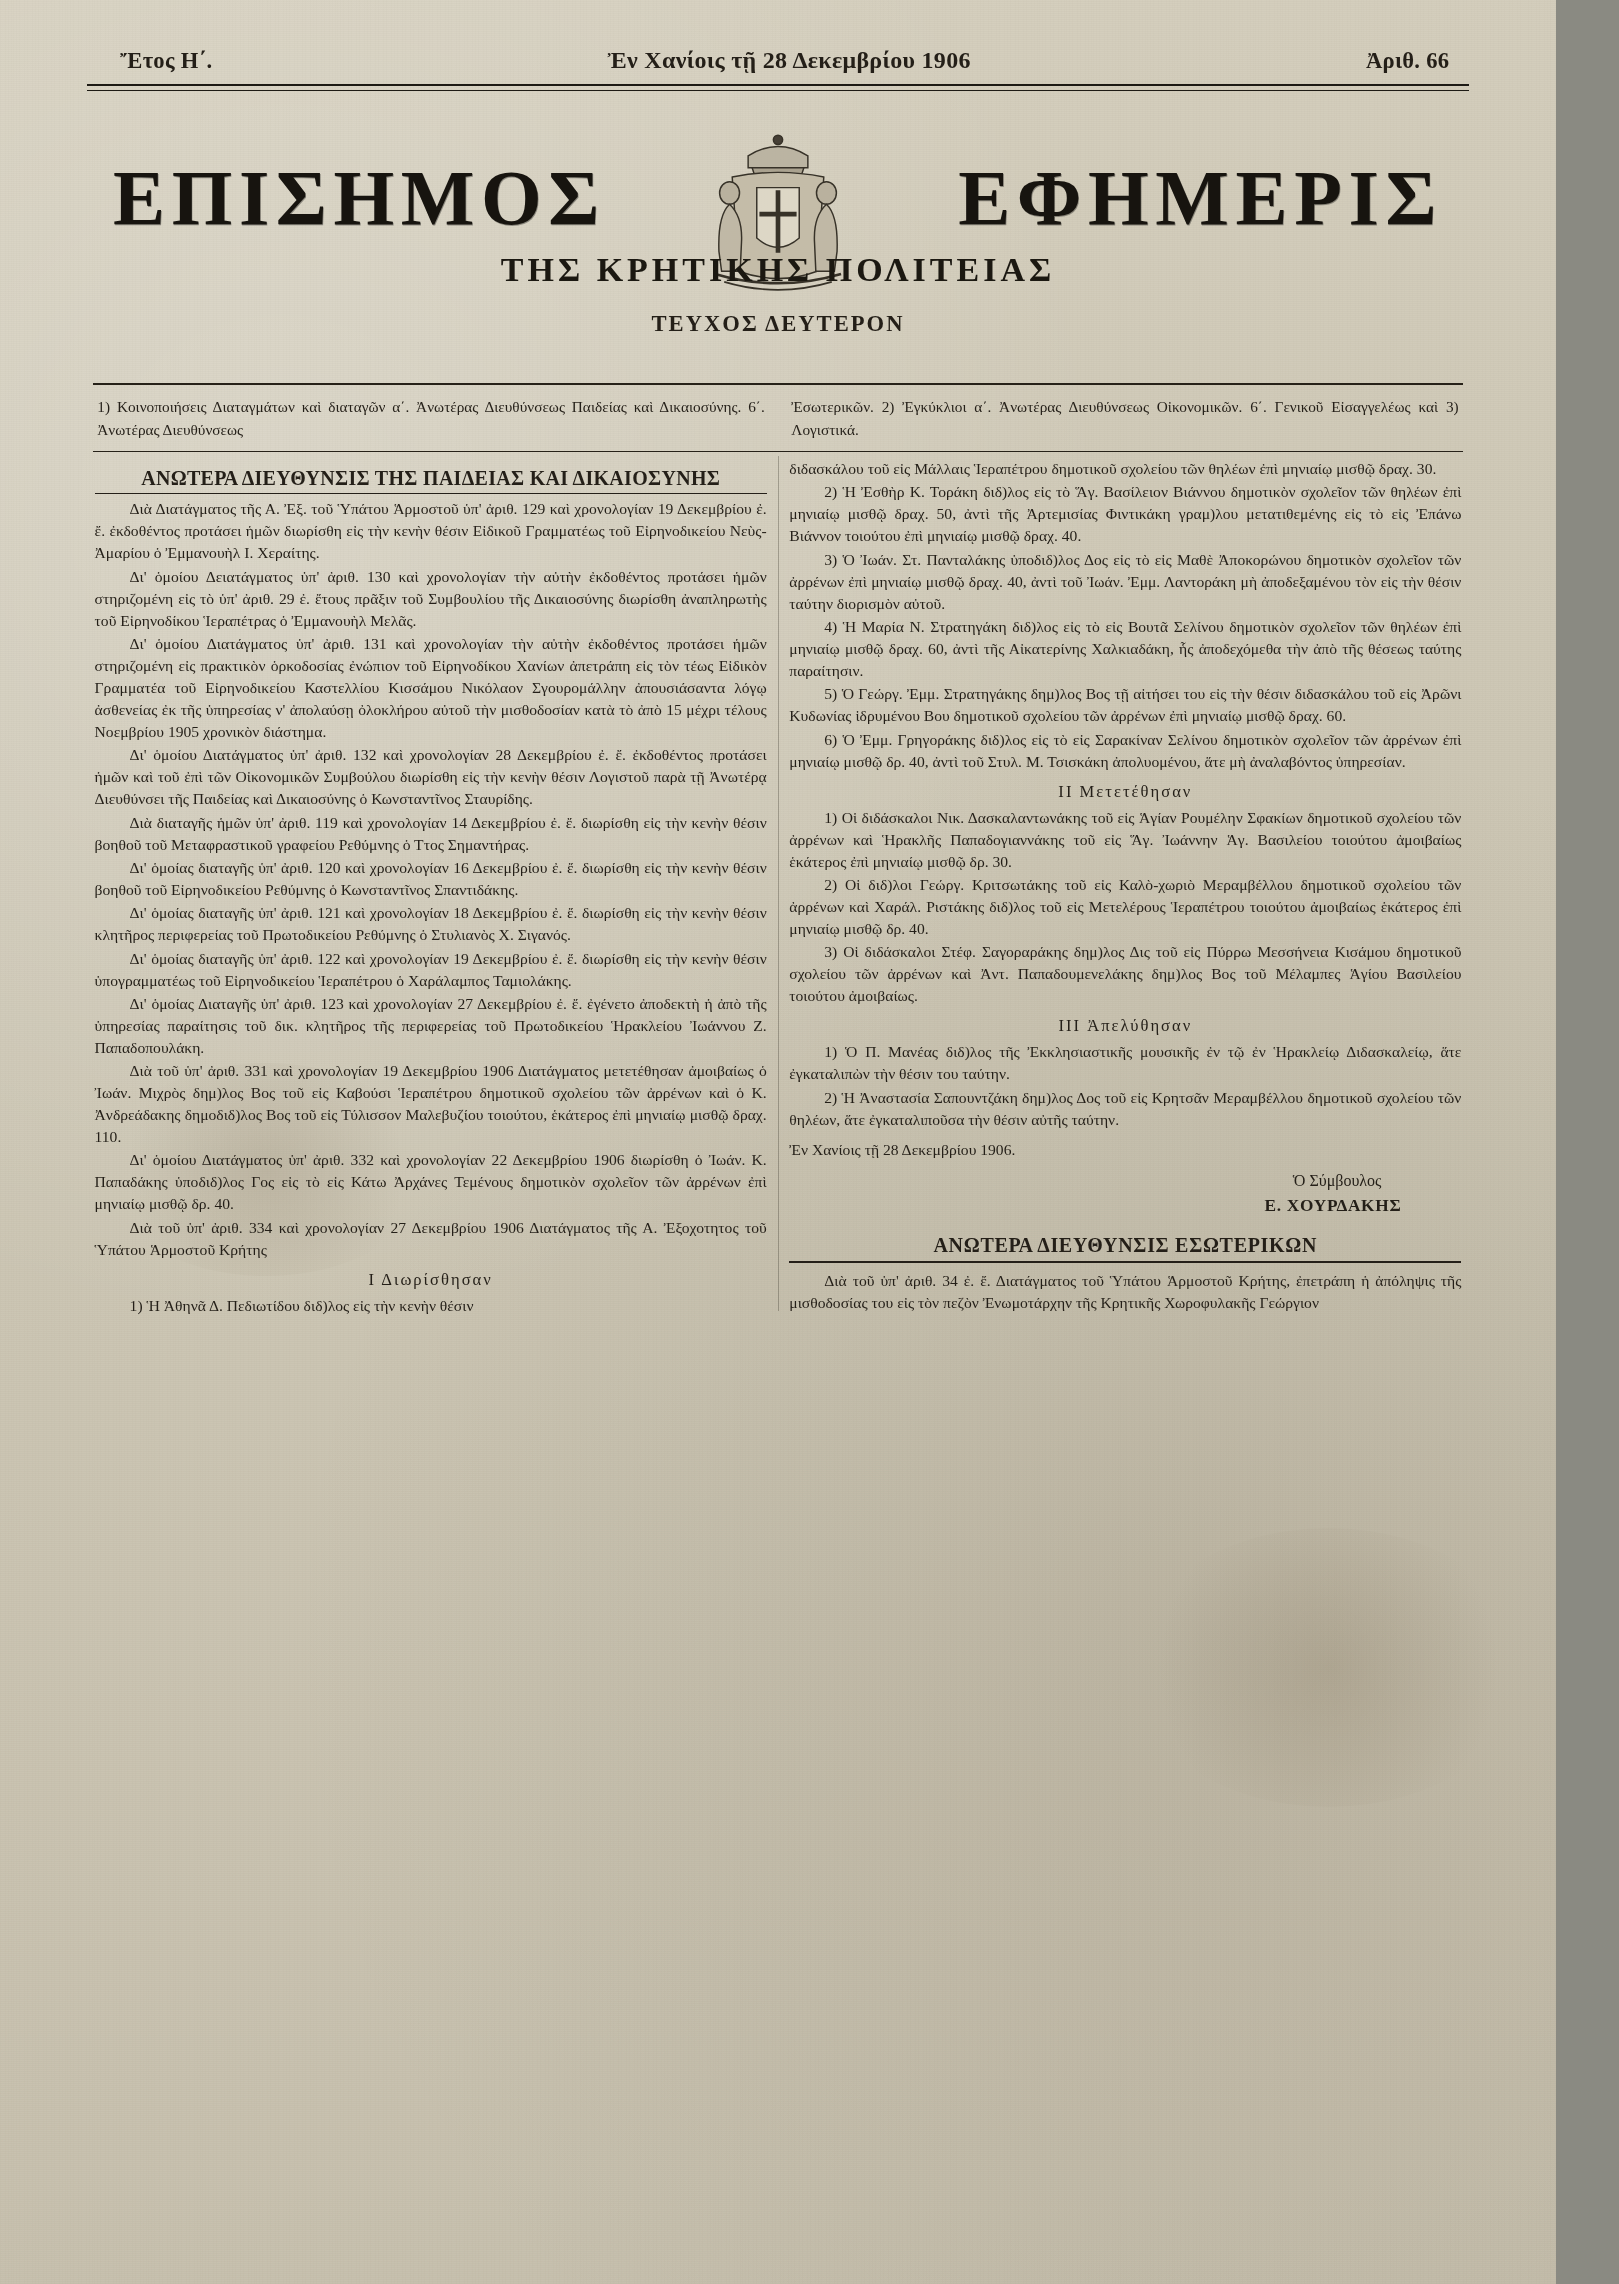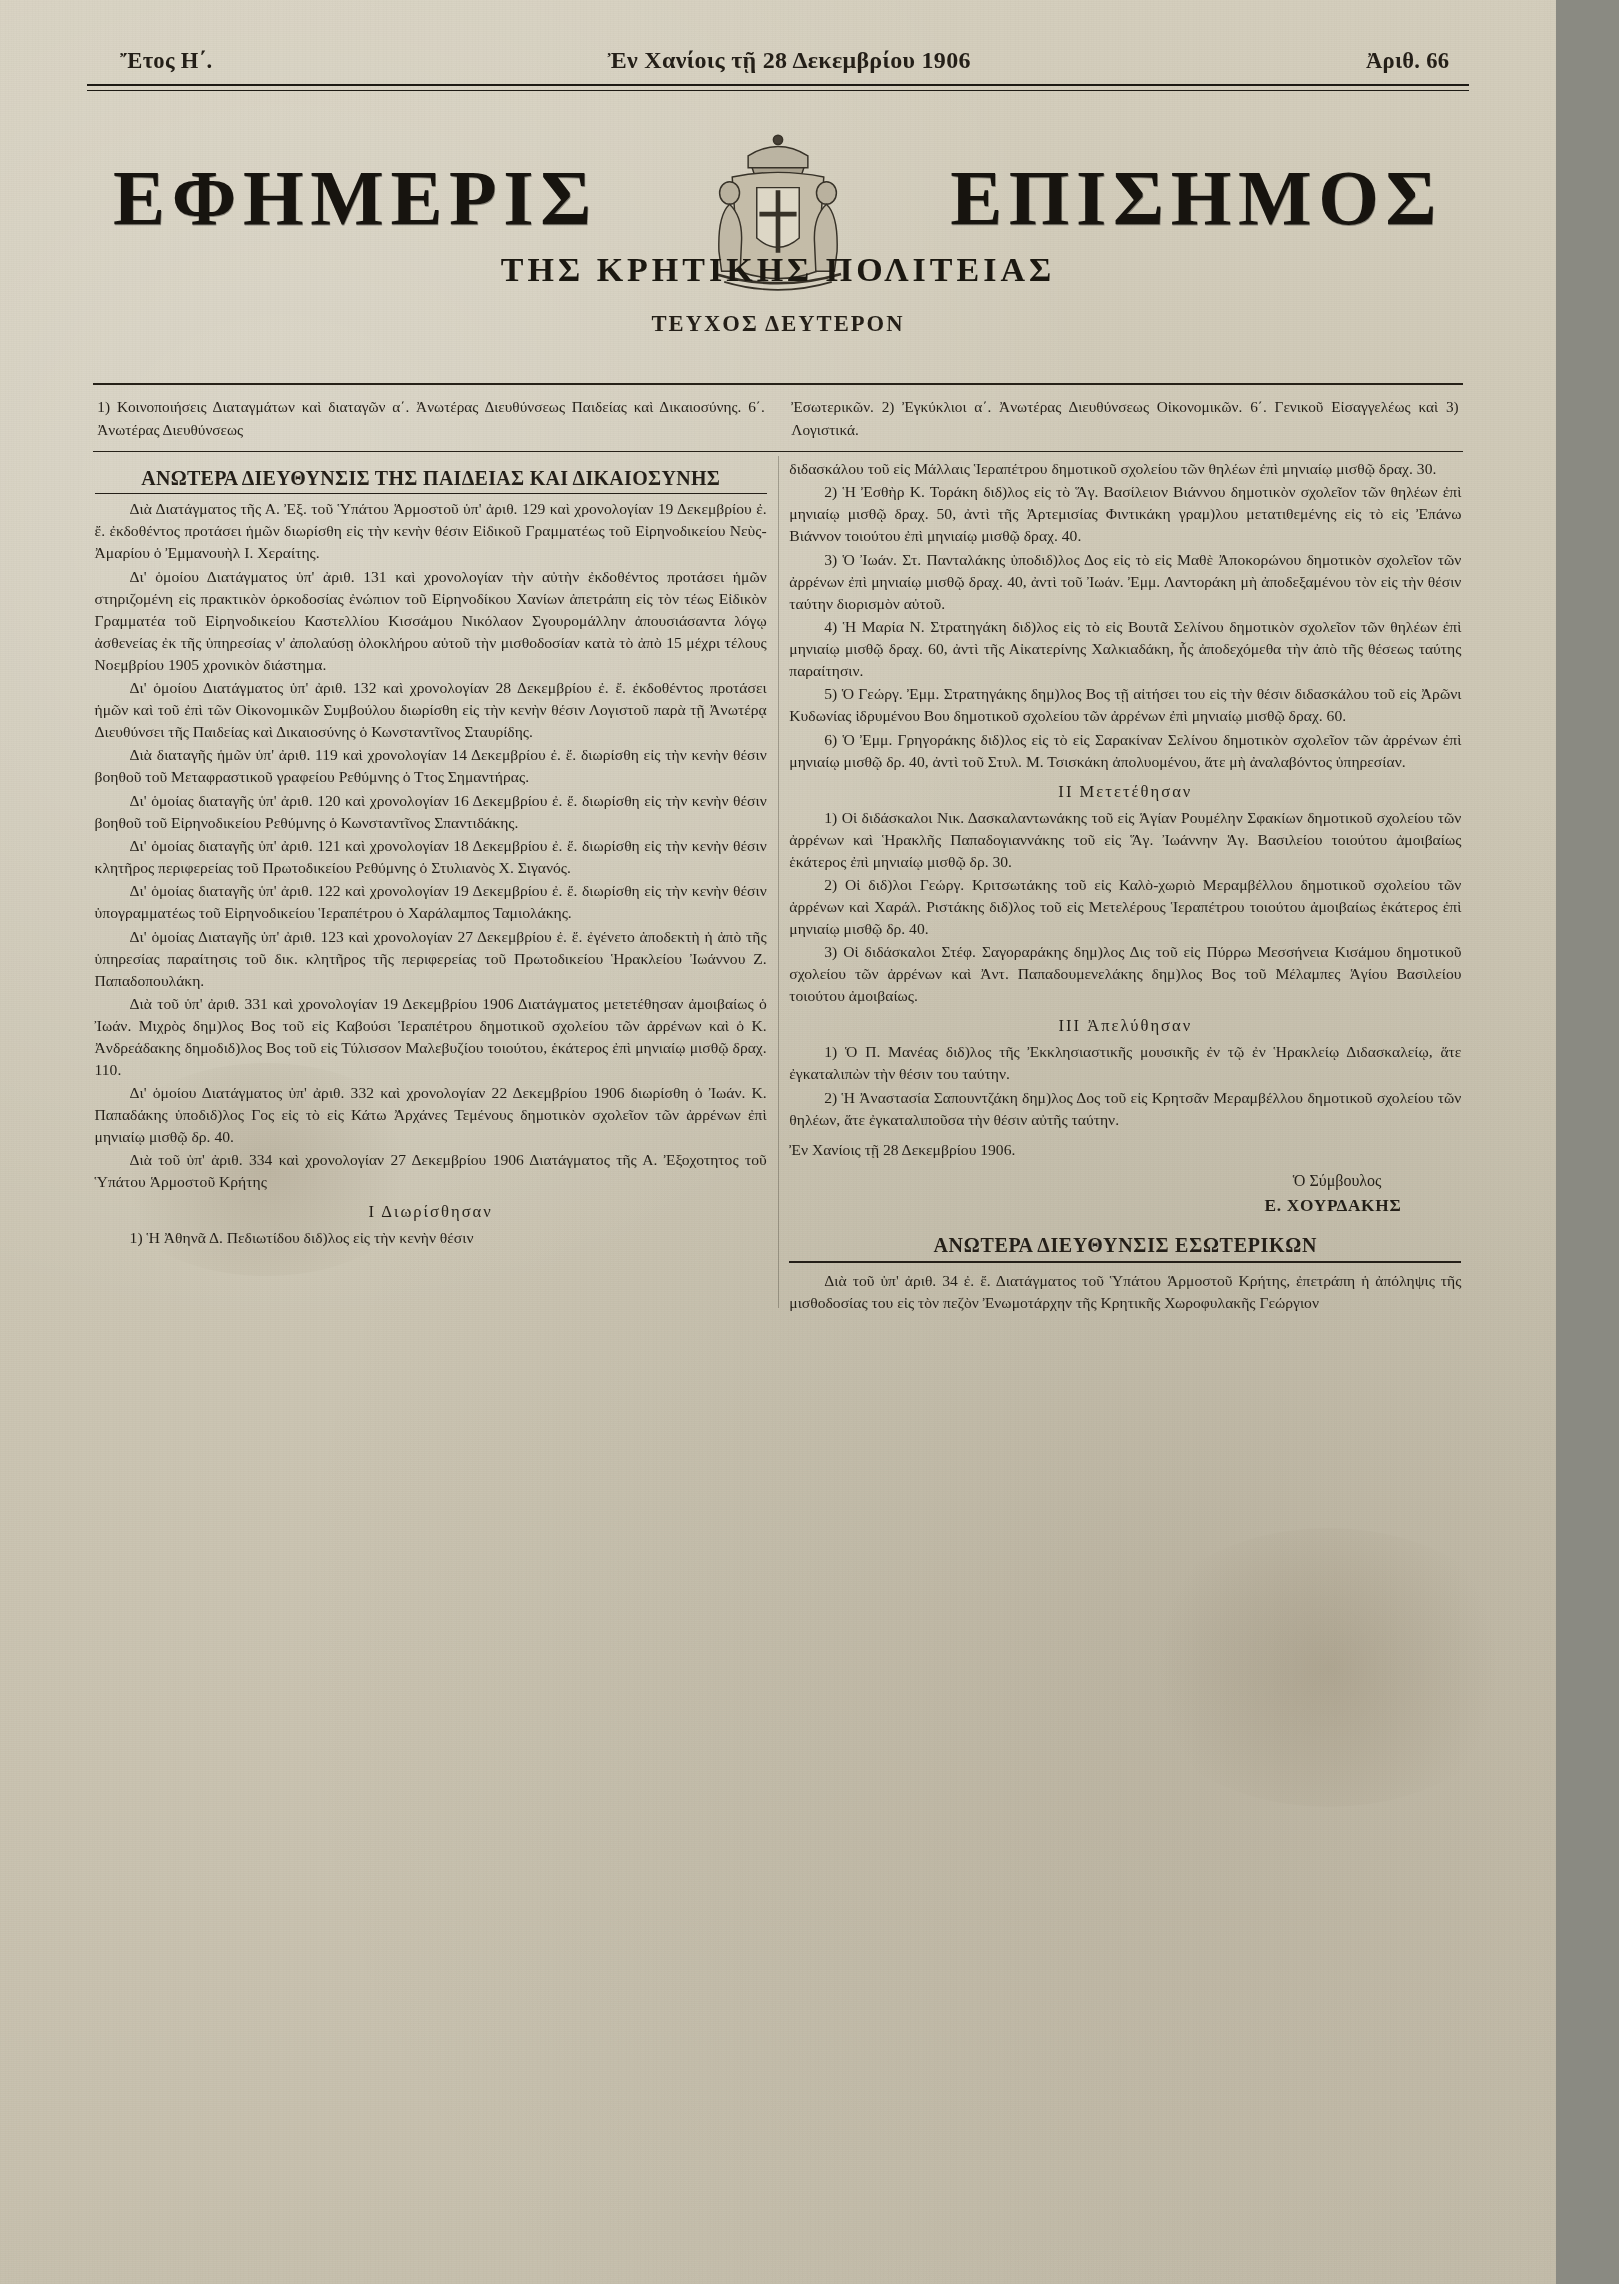--- a/index.html
+++ b/index.html
@@ -219,22 +219,22 @@
 
     <div class="topline">
       <span>Ἔτος Η΄.</span>
       <span class="center">Ἐν Χανίοις τῇ 28 Δεκεμβρίου 1906</span>
       <span>Ἀριθ. 66</span>
     </div>
     <div class="rules"></div>
 
     <div class="masthead">
       <div class="bigtitle">
+        <span>ΕΠΙΣΗΜΟΣ</span>
         <span>ΕΦΗΜΕΡΙΣ</span>
-        <span>ΕΠΙΣΗΜΟΣ</span>
       </div>
 
       <svg class="crest" viewBox="0 0 330 260">
         <g fill="none" stroke="#2a251c" stroke-width="2.2">
 
           <path d="M120 58 L120 40 Q165 12 210 40 L210 58 Z" fill="#b9b2a0"></path>
           <circle cx="165" cy="16" r="7" fill="#3a332a"></circle>
           <path d="M126 58 L204 58 L200 70 L130 70 Z" fill="#a79f8c"></path>
 
           <path d="M96 72 Q165 58 234 72 L224 214 Q165 236 106 214 Z" fill="#c3bba7"></path>
@@ -263,20 +263,21 @@
       <div>Ἐσωτερικῶν. 2) Ἐγκύκλιοι α΄. Ἀνωτέρας Διευθύνσεως Οἰκονομικῶν. 6΄. Γενικοῦ Εἰσαγγελέως καὶ 3) Λογιστικά.</div>
     </div>
     <div class="contents-rule"></div>
 
     <div class="cols">
       <div class="col-divider"></div>
 
       <div class="col">
         <div class="secthead">ΑΝΩΤΕΡΑ ΔΙΕΥΘΥΝΣΙΣ ΤΗΣ ΠΑΙΔΕΙΑΣ ΚΑΙ ΔΙΚΑΙΟΣΥΝΗΣ</div>
         <p>Διὰ Διατάγματος τῆς Α. Ἐξ. τοῦ Ὑπάτου Ἁρμοστοῦ ὑπ' ἀριθ. 129 καὶ χρονολογίαν 19 Δεκεμβρίου ἐ. ἔ. ἐκδοθέντος προτάσει ἡμῶν διωρίσθη εἰς τὴν κενὴν θέσιν Εἰδικοῦ Γραμματέως τοῦ Εἰρηνοδικείου Νεὺς-Ἀμαρίου ὁ Ἐμμανουὴλ Ι. Χεραίτης.</p>
+        <p>Δι' ὁμοίου Δειατάγματος ὑπ' ἀριθ. 130 καὶ χρονολογίαν τὴν αὐτὴν ἐκδοθέντος προτάσει ἡμῶν στηριζομένη εἰς τὸ ὑπ' ἀριθ. 29 ἐ. ἔτους πρᾶξιν τοῦ Συμβουλίου τῆς Δικαιοσύνης διωρίσθη ἀναπληρωτὴς τοῦ Εἰρηνοδίκου Ἱεραπέτρας ὁ Ἐμμανουὴλ Μελᾶς.</p>
         <p>Δι' ὁμοίου Διατάγματος ὑπ' ἀριθ. 131 καὶ χρονολογίαν τὴν αὐτὴν ἐκδοθέντος προτάσει ἡμῶν στηριζομένη εἰς πρακτικὸν ὁρκοδοσίας ἐνώπιον τοῦ Εἰρηνοδίκου Χανίων ἀπετράπη εἰς τὸν τέως Εἰδικὸν Γραμματέα τοῦ Εἰρηνοδικείου Καστελλίου Κισσάμου Νικόλαον Σγουρομάλλην ἀπουσιάσαντα λόγῳ ἀσθενείας ἐκ τῆς ὑπηρεσίας ν' ἀπολαύσῃ ὀλοκλήρου αὐτοῦ τὴν μισθοδοσίαν κατὰ τὸ ἀπὸ 15 μέχρι τέλους Νοεμβρίου 1905 χρονικὸν διάστημα.</p>
         <p>Δι' ὁμοίου Διατάγματος ὑπ' ἀριθ. 132 καὶ χρονολογίαν 28 Δεκεμβρίου ἐ. ἔ. ἐκδοθέντος προτάσει ἡμῶν καὶ τοῦ ἐπὶ τῶν Οἰκονομικῶν Συμβούλου διωρίσθη εἰς τὴν κενὴν θέσιν Λογιστοῦ παρὰ τῇ Ἀνωτέρᾳ Διευθύνσει τῆς Παιδείας καὶ Δικαιοσύνης ὁ Κωνσταντῖνος Σταυρίδης.</p>
         <p>Διὰ διαταγῆς ἡμῶν ὑπ' ἀριθ. 119 καὶ χρονολογίαν 14 Δεκεμβρίου ἐ. ἔ. διωρίσθη εἰς τὴν κενὴν θέσιν βοηθοῦ τοῦ Μεταφραστικοῦ γραφείου Ρεθύμνης ὁ Ττος Σημαντήρας.</p>
         <p>Δι' ὁμοίας διαταγῆς ὑπ' ἀριθ. 120 καὶ χρονολογίαν 16 Δεκεμβρίου ἐ. ἔ. διωρίσθη εἰς τὴν κενὴν θέσιν βοηθοῦ τοῦ Εἰρηνοδικείου Ρεθύμνης ὁ Κωνσταντῖνος Σπαντιδάκης.</p>
         <p>Δι' ὁμοίας διαταγῆς ὑπ' ἀριθ. 121 καὶ χρονολογίαν 18 Δεκεμβρίου ἐ. ἔ. διωρίσθη εἰς τὴν κενὴν θέσιν κλητῆρος περιφερείας τοῦ Πρωτοδικείου Ρεθύμνης ὁ Στυλιανὸς Χ. Σιγανός.</p>
         <p>Δι' ὁμοίας διαταγῆς ὑπ' ἀριθ. 122 καὶ χρονολογίαν 19 Δεκεμβρίου ἐ. ἔ. διωρίσθη εἰς τὴν κενὴν θέσιν ὑπογραμματέως τοῦ Εἰρηνοδικείου Ἱεραπέτρου ὁ Χαράλαμπος Ταμιολάκης.</p>
         <p>Δι' ὁμοίας Διαταγῆς ὑπ' ἀριθ. 123 καὶ χρονολογίαν 27 Δεκεμβρίου ἐ. ἔ. ἐγένετο ἀποδεκτὴ ἡ ἀπὸ τῆς ὑπηρεσίας παραίτησις τοῦ δικ. κλητῆρος τῆς περιφερείας τοῦ Πρωτοδικείου Ἡρακλείου Ἰωάννου Ζ. Παπαδοπουλάκη.</p>
         <p>Διὰ τοῦ ὑπ' ἀριθ. 331 καὶ χρονολογίαν 19 Δεκεμβρίου 1906 Διατάγματος μετετέθησαν ἀμοιβαίως ὁ Ἰωάν. Μιχρὸς δημ)λος Βος τοῦ εἰς Καβούσι Ἱεραπέτρου δημοτικοῦ σχολείου τῶν ἀρρένων καὶ ὁ Κ. Ἀνδρεάδακης δημοδιδ)λος Βος τοῦ εἰς Τύλισσον Μαλεβυζίου τοιούτου, ἑκάτερος ἐπὶ μηνιαίῳ μισθῷ δραχ. 110.</p>
         <p>Δι' ὁμοίου Διατάγματος ὑπ' ἀριθ. 332 καὶ χρονολογίαν 22 Δεκεμβρίου 1906 διωρίσθη ὁ Ἰωάν. Κ. Παπαδάκης ὑποδιδ)λος Γος εἰς τὸ εἰς Κάτω Ἀρχάνες Τεμένους δημοτικὸν σχολεῖον τῶν ἀρρένων ἐπὶ μηνιαίῳ μισθῷ δρ. 40.</p>
         <p>Διὰ τοῦ ὑπ' ἀριθ. 334 καὶ χρονολογίαν 27 Δεκεμβρίου 1906 Διατάγματος τῆς Α. Ἐξοχοτητος τοῦ Ὑπάτου Ἁρμοστοῦ Κρήτης</p>

